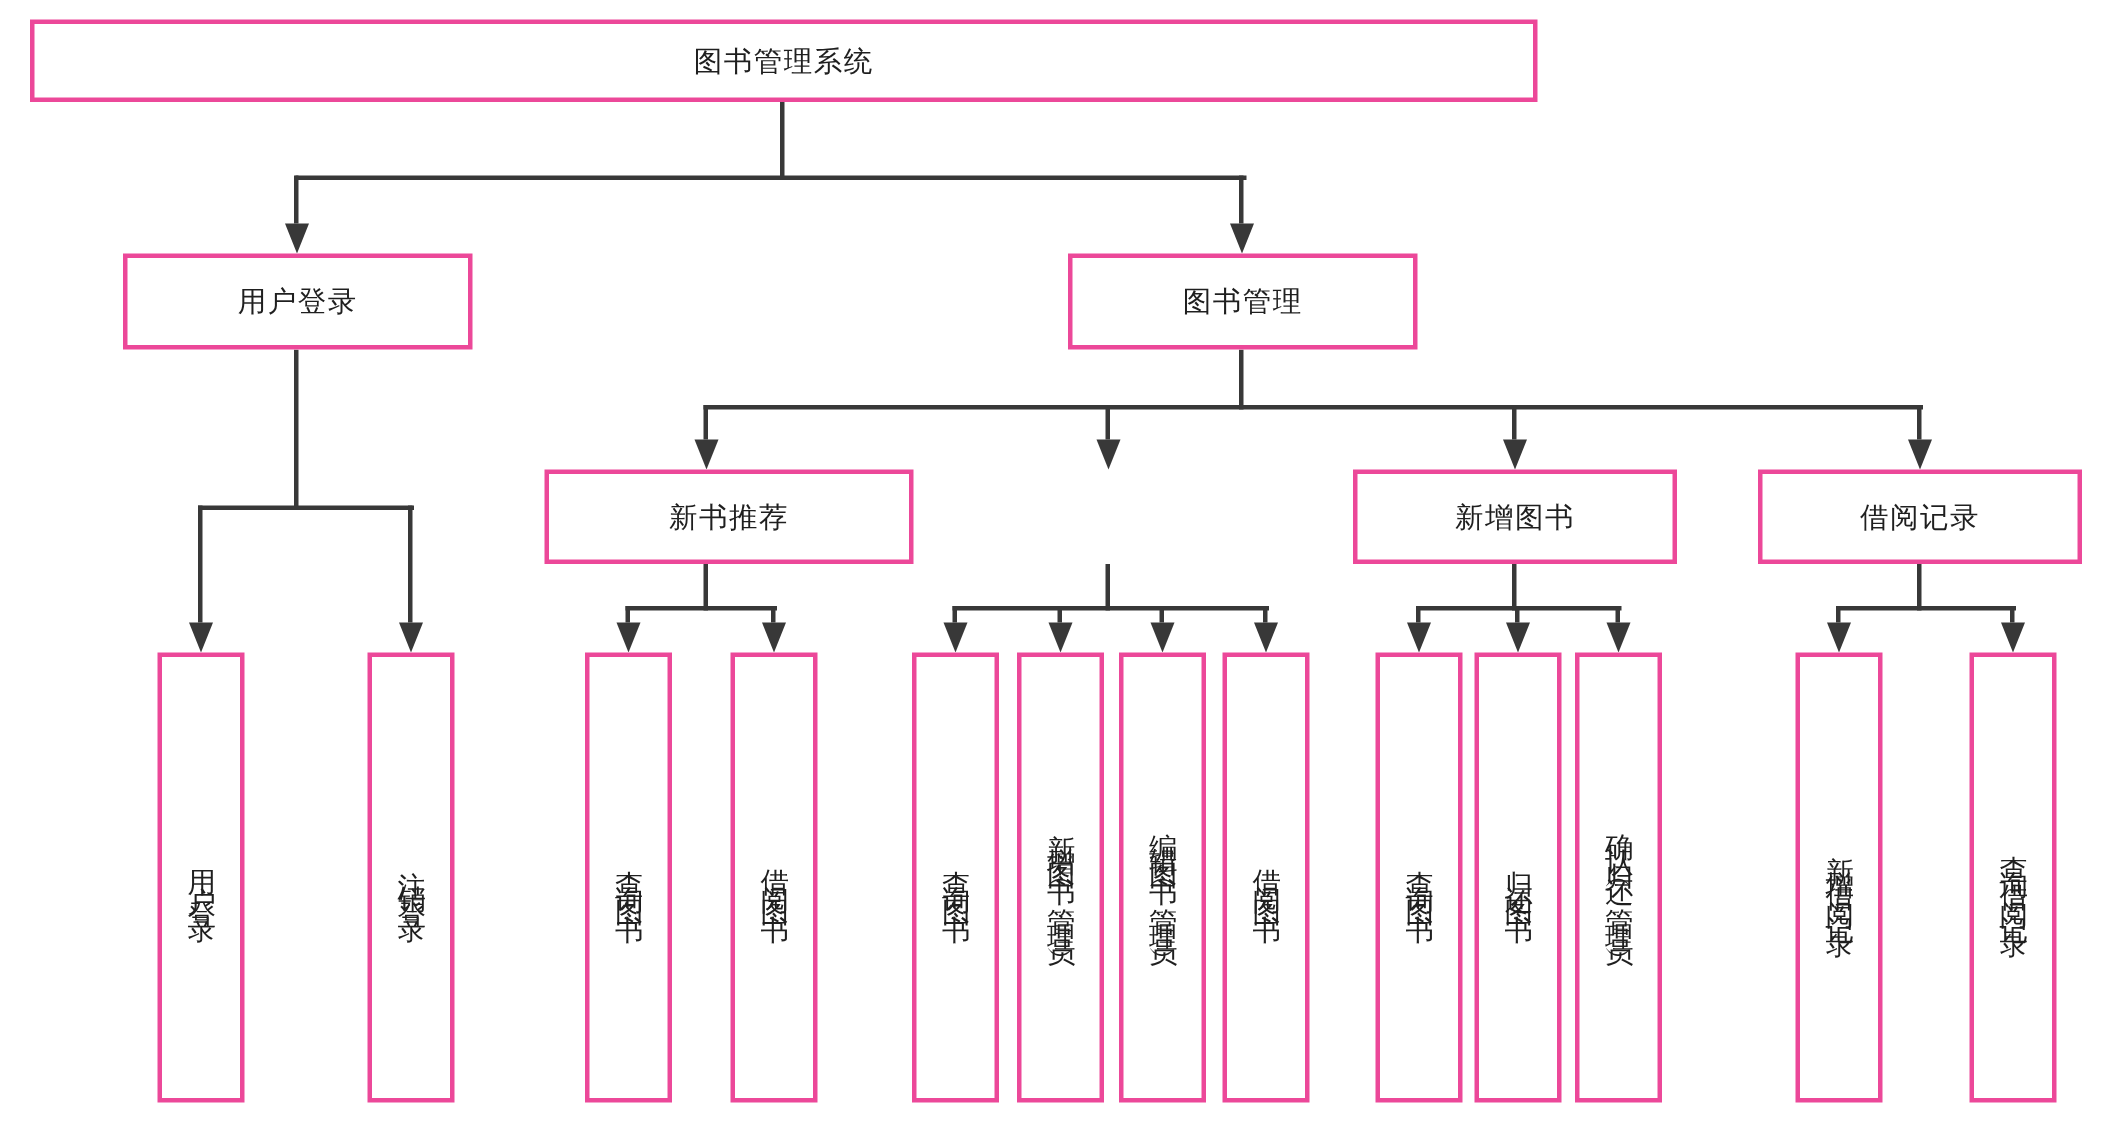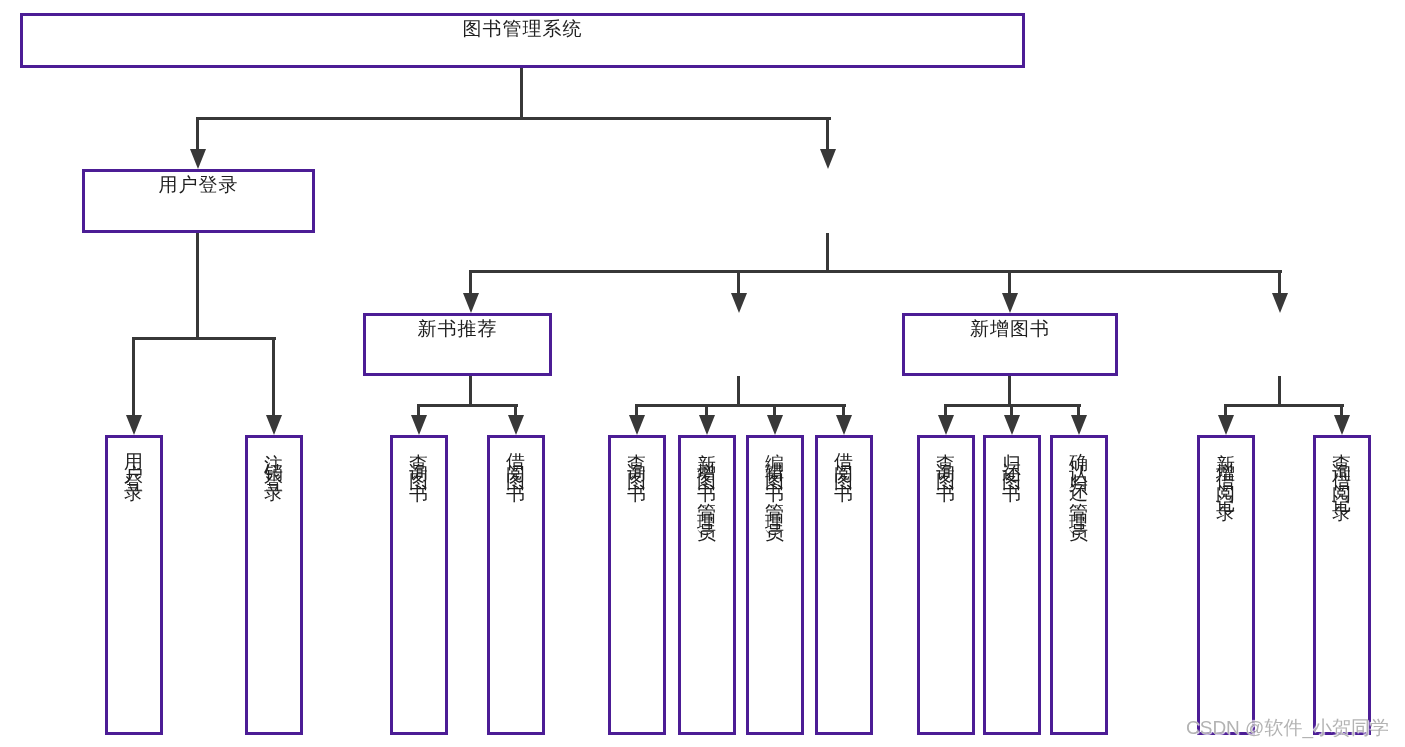--- a/index.html
+++ b/index.html
@@ -1,22 +1,22 @@
 <!DOCTYPE html>
 <html><head>
 <meta charset="utf-8">
 <style>
   html,body{margin:0;padding:0;background:#ffffff;}
   .canvas{
     position:relative;width:1405px;height:747px;background:#ffffff;overflow:hidden;
     font-family:"Liberation Sans","DejaVu Sans",sans-serif;color:#1f1f1f;
   }
   .node{
-    position:absolute;background:#ffffff;border:3px solid #4c1d95;box-sizing:border-box;
-    display:flex;align-items:flex-start;justify-content:center;
+    position:absolute;background:#ffffff;border:3px solid #ec4899;box-sizing:border-box;
+    display:flex;align-items:center;justify-content:center;
     font-size:19px;letter-spacing:1px;z-index:2;
   }
   .leaf{width:58px;height:300px;top:435px;}
   .vtext{
     writing-mode:vertical-rl;text-orientation:mixed;letter-spacing:10px;line-height:1;
   }
   .vline{position:absolute;width:3px;background:#383838;z-index:1;}
   .hline{position:absolute;height:3px;background:#383838;z-index:1;}
   .arrow{
     position:absolute;width:0;height:0;z-index:1;
@@ -36,30 +36,36 @@
 <div class="canvas">
 
   <div class="node" style="left:20px;top:13px;width:1005px;height:55px">
     <span>图书管理系统</span>
   </div>
 
   <div class="node" style="left:82px;top:169px;width:233px;height:64px">
     <span>用户登录</span>
   </div>
 
+  <div class="node" style="left:712px;top:169px;width:233px;height:64px">
+    <span>图书管理</span>
+  </div>
 
-  <div class="node" style="left:363px;top:313px;width:189px;height:63px">
+  <div class="node" style="left:363px;top:313px;width:246px;height:63px">
     <span>新书推荐</span>
   </div>
 
 
   <div class="node" style="left:902px;top:313px;width:216px;height:63px">
     <span>新增图书</span>
   </div>
 
+  <div class="node" style="left:1172px;top:313px;width:216px;height:63px">
+    <span>借阅记录</span>
+  </div>
 
   <div class="node leaf" style="left:105px">
     <span class="vtext">用户登录</span>
   </div>
   <div class="node leaf" style="left:245px">
     <span class="vtext">注销登录</span>
   </div>
 
   <div class="node leaf" style="left:390px">
     <span class="vtext">查询图书</span>
@@ -150,14 +156,13 @@
   <div class="vline" style="left:1077px;top:404px;height:11px"></div>
   <div class="arrow" style="left:1071px;top:415px"></div>
 
   <div class="vline" style="left:1278px;top:376px;height:31px"></div>
   <div class="hline" style="left:1224px;top:404px;width:120px"></div>
   <div class="vline" style="left:1224px;top:404px;height:11px"></div>
   <div class="arrow" style="left:1218px;top:415px"></div>
   <div class="vline" style="left:1340px;top:404px;height:11px"></div>
   <div class="arrow" style="left:1334px;top:415px"></div>
 
-  <div class="watermark">CSDN @软件_小贺同学</div>
 </div>
 
 </body></html>

